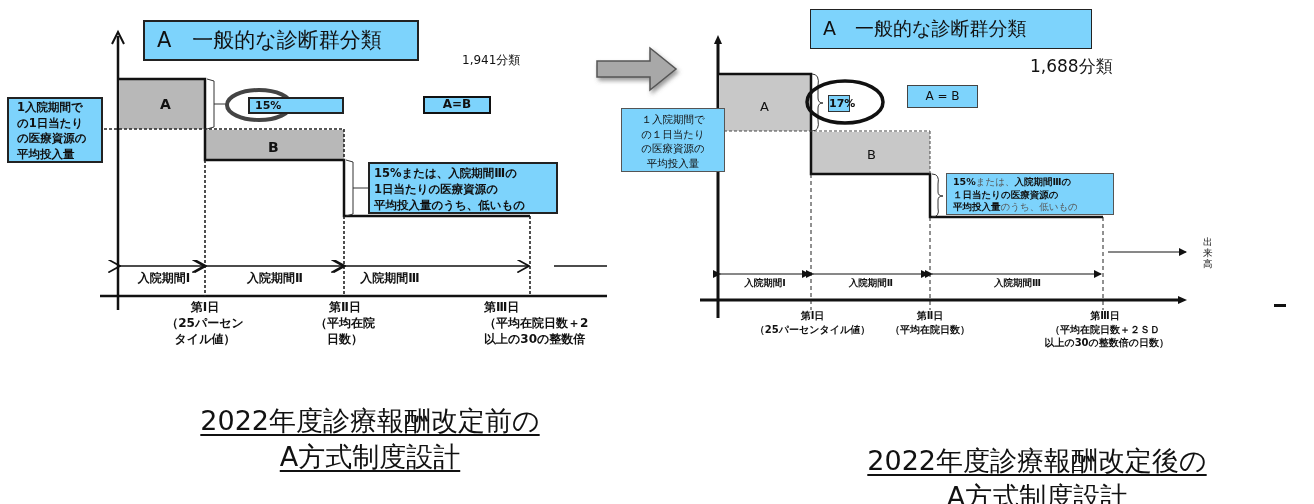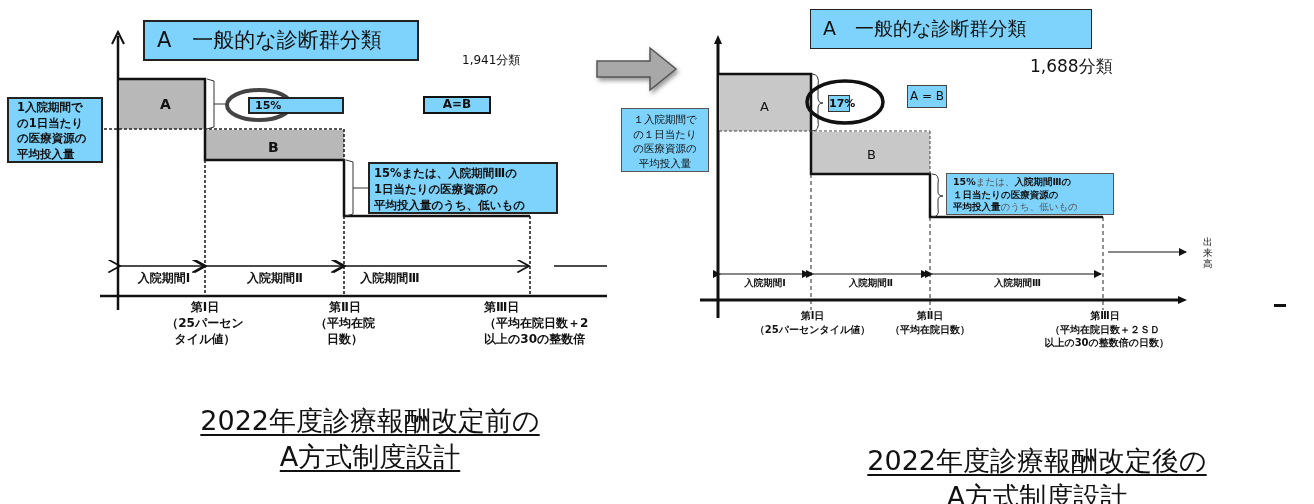--- a/index.html
+++ b/index.html
@@ -9,33 +9,33 @@
   svg.canvas { position: absolute; left: 0; top: 0; }
   .box { position: absolute; background: #7dd3fc; box-sizing: border-box; }
   .title-box-l { left: 143px; top: 20px; width: 276px; height: 41px; border: 2px solid #222;
                  font-size: 21px; line-height: 37px; padding-left: 12px; }
   .title-box-r { left: 810px; top: 9px; width: 282px; height: 40px; border: 1.5px solid #222;
                  font-size: 19px; line-height: 36px; padding-left: 12px; }
   .count-l { left: 462px; top: 52px; font-size: 12px; }
   .count-r { left: 1030px; top: 55px; font-size: 17px; }
   .ylabel-l { left: 7px; top: 97px; width: 96px; height: 66px; border: 2px solid #222;
               font-size: 11.5px; font-weight: bold; line-height: 15.5px; padding: 1px 8px; }
-  .ylabel-r { left: 621px; top: 108px; width: 88px; height: 64px; border: 1px solid #555;
+  .ylabel-r { left: 621px; top: 108px; width: 104px; height: 64px; border: 1px solid #555;
               font-size: 10.5px; line-height: 14.5px; padding: 3px 4px; text-align: center; }
   .lblA-l { left: 160px; top: 96px; font-size: 14px; font-weight: bold; }
   .lblB-l { left: 268px; top: 139px; font-size: 14px; font-weight: bold; }
   .lblA-r { left: 760px; top: 99px; font-size: 13px; }
   .lblB-r { left: 867px; top: 147px; font-size: 13px; }
   .pct-l { left: 248px; top: 97px; width: 96px; height: 17px; border: 2px solid #222;
            font-size: 11px; font-weight: bold; line-height: 13px; padding-left: 5px; }
   .pct-r { left: 828px; top: 95px; width: 22px; height: 17px; border: 1px solid #333;
            font-size: 11px; font-weight: bold; line-height: 15px; text-align: center; }
   .ab-l { left: 423px; top: 96px; width: 68px; height: 18px; border: 2.5px solid #111;
           font-size: 12px; font-weight: bold; line-height: 13px; text-align: center; }
-  .ab-r { left: 907px; top: 85px; width: 40px; height: 23px; border: 1px solid #444;
+  .ab-r { left: 907px; top: 85px; width: 71px; height: 23px; border: 1px solid #444;
           font-size: 12px; line-height: 21px; text-align: center; }
   .note-l { left: 368px; top: 162px; width: 190px; height: 52px; border: 2px solid #222;
             font-size: 11.5px; font-weight: bold; line-height: 16px; padding: 1px 4px; }
   .note-r { left: 946px; top: 173px; width: 168px; height: 42px; border: 1px solid #555;
             font-size: 9.5px; line-height: 12.5px; padding: 2px 6px; }
   .note-r .light { font-weight: normal; color: #555; }
   .note-r b { font-weight: bold; }
   .period { position: absolute; font-size: 12px; font-weight: bold; text-align: center; }
   .period-r { position: absolute; font-size: 9.5px; font-weight: bold; text-align: center; }
   .day-l { position: absolute; font-size: 12px; font-weight: bold; text-align: center; line-height: 16px; white-space: pre; }

